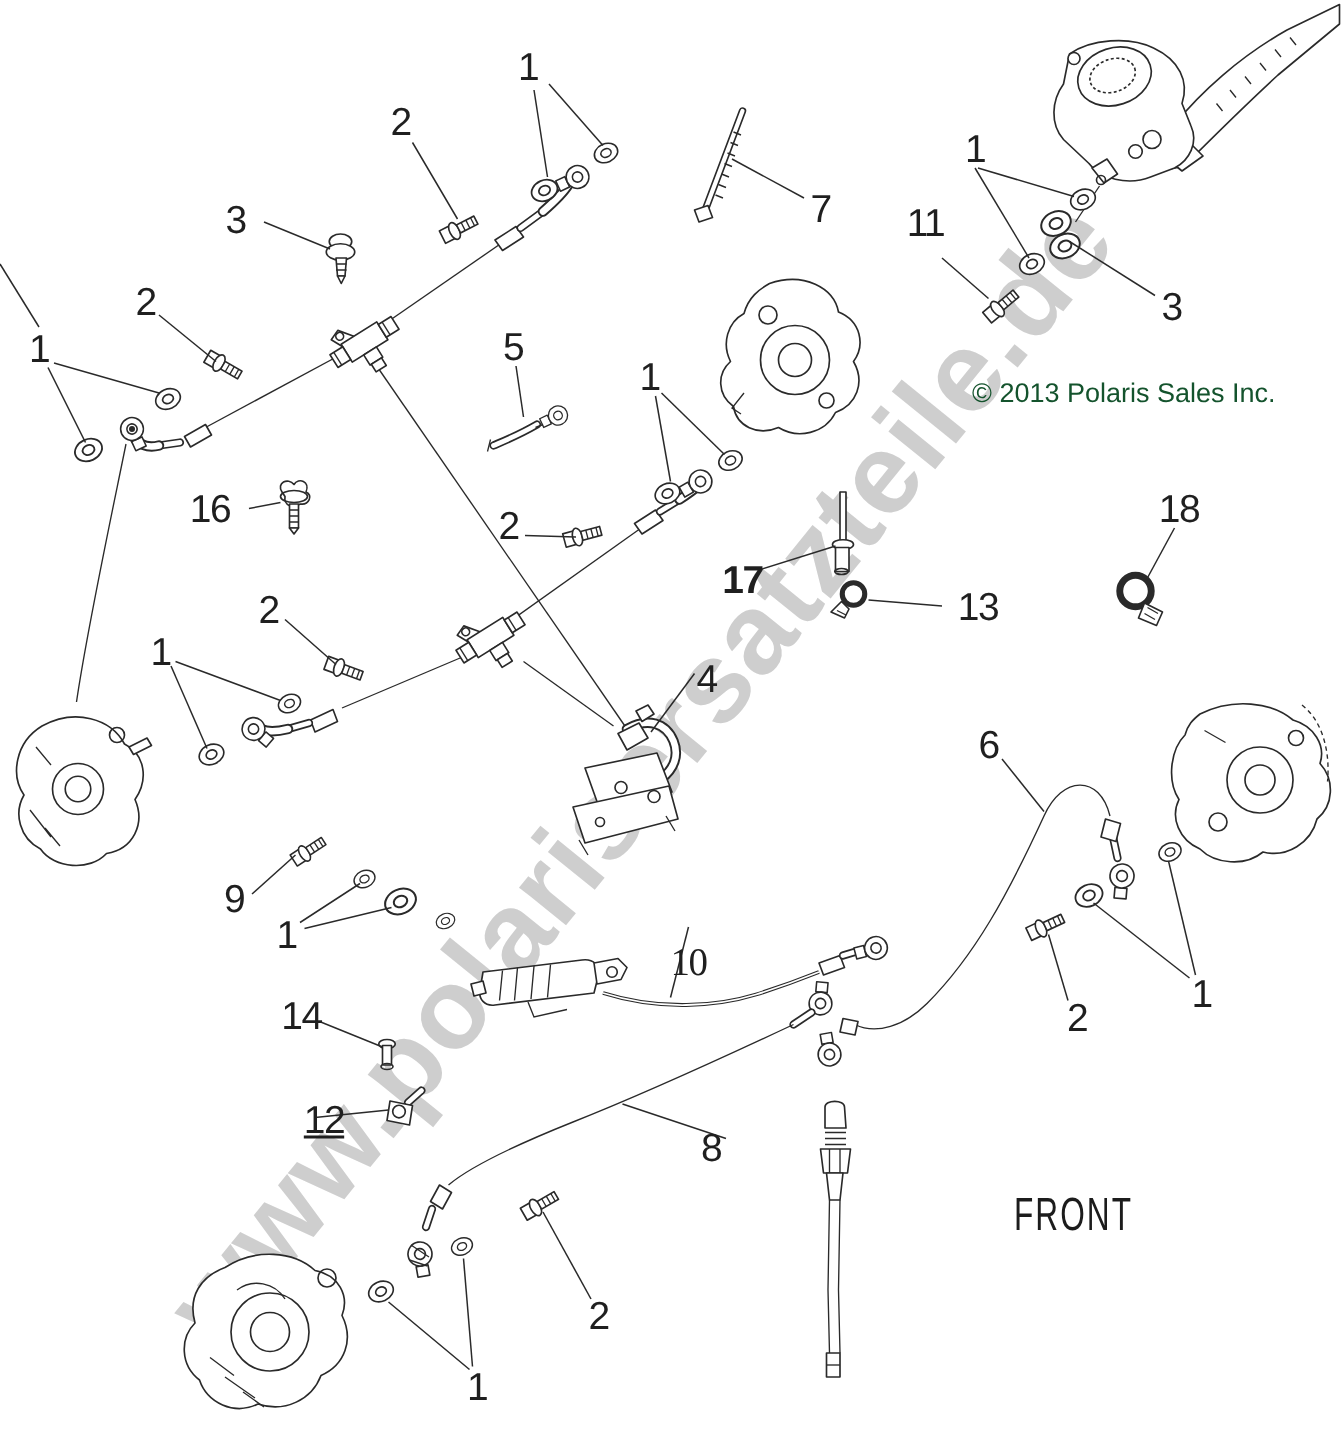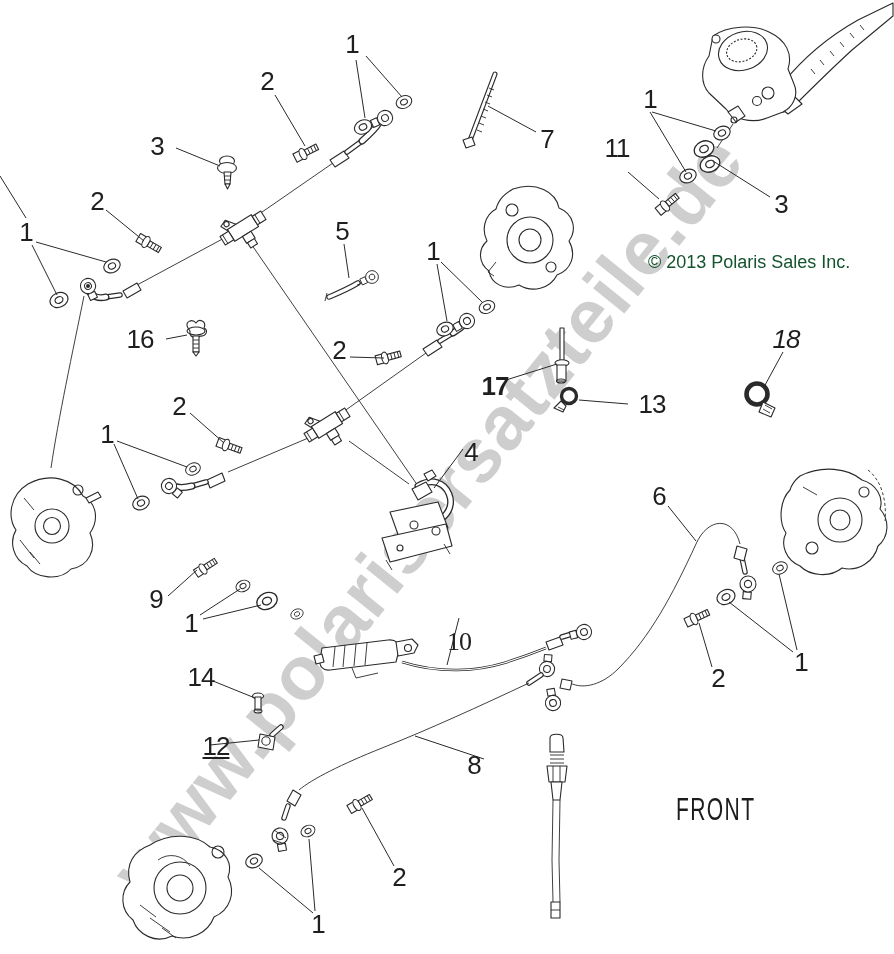--- a/index.html
+++ b/index.html
@@ -418,21 +418,21 @@
       <span class="callout" style="left: 617px; top: 148px;">11</span>
       <span class="callout" style="left: 781px; top: 204px;">3</span>
       <span class="callout" style="left: 97px; top: 201px;">2</span>
       <span class="callout" style="left: 26px; top: 232px;">1</span>
       <span class="callout" style="left: 342px; top: 231px;">5</span>
       <span class="callout" style="left: 433px; top: 251px;">1</span>
       <span class="callout" style="left: 140px; top: 339px;">16</span>
       <span class="callout" style="left: 339px; top: 350px;">2</span>
       <span class="callout" style="left: 495px; top: 386px; font-weight: bold;">17</span>
       <span class="callout" style="left: 652px; top: 404px;">13</span>
-      <span class="callout" style="left: 786px; top: 339px; font-style: italic;">18</span>
+      <span class="callout" style="left: 786px; top: 339px;">18</span>
       <span class="callout" style="left: 179px; top: 406px;">2</span>
       <span class="callout" style="left: 107px; top: 434px;">1</span>
       <span class="callout" style="left: 471px; top: 452px;">4</span>
       <span class="callout" style="left: 659px; top: 496px;">6</span>
       <span class="callout" style="left: 156px; top: 599px;">9</span>
       <span class="callout" style="left: 191px; top: 623px;">1</span>
       <span class="callout" style="left: 459px; top: 642px; font-family: Liberation Serif, serif;">10</span>
       <span class="callout" style="left: 201px; top: 677px;">14</span>
       <span class="callout" style="left: 216px; top: 746px; text-decoration: underline;">12</span>
       <span class="callout" style="left: 801px; top: 662px;">1</span>

